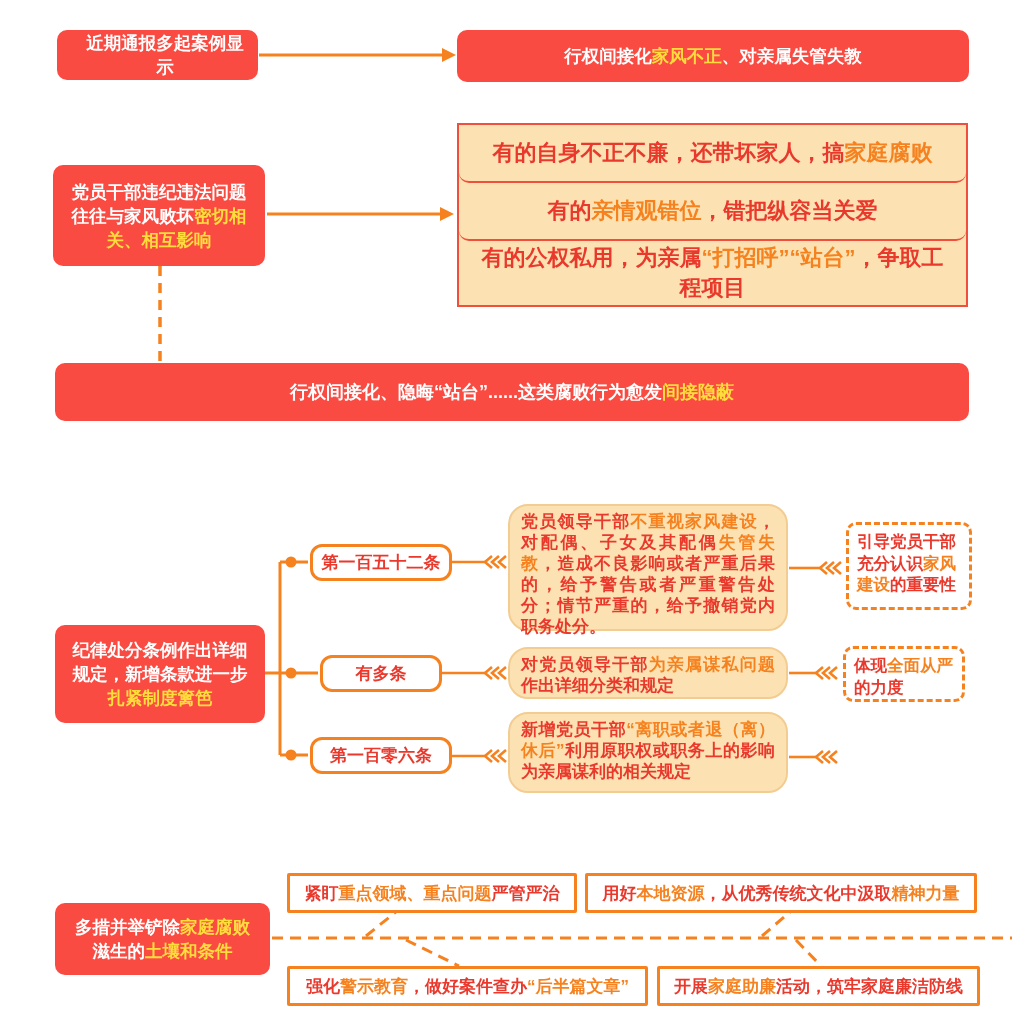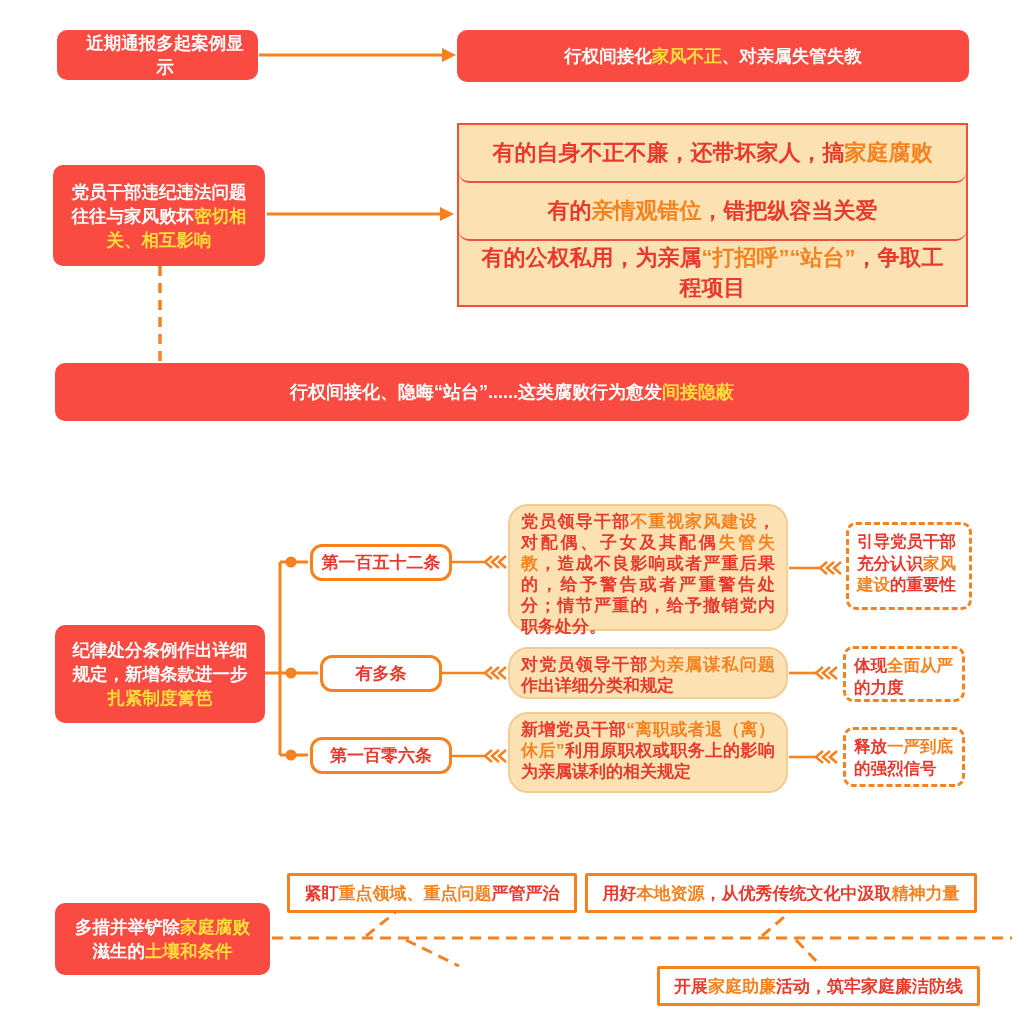--- a/index.html
+++ b/index.html
@@ -148,28 +148,30 @@
   <div class="abs labelbox" style="left:310px;top:544px;width:142px;height:37px;">第一百五十二条</div>
   <div class="abs labelbox" style="left:320px;top:655px;width:122px;height:37px;">有多条</div>
   <div class="abs labelbox" style="left:310px;top:737px;width:142px;height:37px;">第一百零六条</div>
 
   <div class="abs detailbox" style="left:508px;top:504px;width:280px;height:127px;"><span><span class="seg-r">党员领导干部</span><span class="seg-o">不重视家风建设</span><span class="seg-r">，对配偶、子女及其配偶</span><span class="seg-o">失管失教</span><span class="seg-r">，造成不良影响或者严重后果的，给予警告或者严重警告处分；情节严重的，给予撤销党内职务处分。</span></span></div>
   <div class="abs detailbox" style="left:508px;top:647px;width:280px;height:52px;"><span><span class="seg-r">对党员领导干部</span><span class="seg-o">为亲属谋私问题</span><span class="seg-r">作出详细分类和规定</span></span></div>
   <div class="abs detailbox" style="left:508px;top:712px;width:280px;height:81px;"><span><span class="seg-r">新增党员干部</span><span class="seg-o">“离职或者退（离）休后”</span><span class="seg-r">利用原职权或职务上的影响为亲属谋利的相关规定</span></span></div>
 
   <div class="abs notebox" style="left:846px;top:522px;width:126px;height:88px;"><span><span class="seg-r">引导党员干部充分认识</span><span class="seg-o">家风建设</span><span class="seg-r">的重要性</span></span></div>
   <div class="abs notebox" style="left:843px;top:646px;width:122px;height:56px;"><span><span class="seg-r">体现</span><span class="seg-o">全面从严</span><span class="seg-r">的力度</span></span></div>
-  <div class="abs notebox" style="left:843px;top:727px;width:122px;height:60px;"><span><span class="seg-r">释放</span><span class="seg-o">一严到底</span><span class="seg-r">的强烈信号</span></span></div>
 
   <div class="abs redbox" style="left:55px;top:903px;width:215px;height:72px;">
       <span><span class="seg-w">多措并举铲除</span><span class="seg-y">家庭腐败</span><span class="seg-w">滋生的</span><span class="seg-y">土壤和条件</span></span>
     </div>
   <div class="abs itembox" style="left:287px;top:873px;width:290px;height:40px;">
       <span><span class="seg-r">紧盯</span><span class="seg-o">重点领域、重点问题</span><span class="seg-r">严管严治</span></span>
     </div>
   <div class="abs itembox" style="left:585px;top:873px;width:392px;height:40px;">
       <span><span class="seg-r">用好</span><span class="seg-o">本地资源</span><span class="seg-r">，从优秀传统文化中汲取</span><span class="seg-o">精神力量</span></span>
     </div>
+  <div class="abs itembox" style="left:287px;top:966px;width:361px;height:40px;">
+      <span><span class="seg-r">强化</span><span class="seg-o">警示教育</span><span class="seg-r">，做好案件查办</span><span class="seg-o">“后半篇文章”</span></span>
+    </div>
   <div class="abs itembox" style="left:657px;top:966px;width:323px;height:40px;">
       <span><span class="seg-r">开展</span><span class="seg-o">家庭助廉</span><span class="seg-r">活动，筑牢家庭廉洁防线</span></span>
     </div>
 
 </div>
 
 </body></html>

